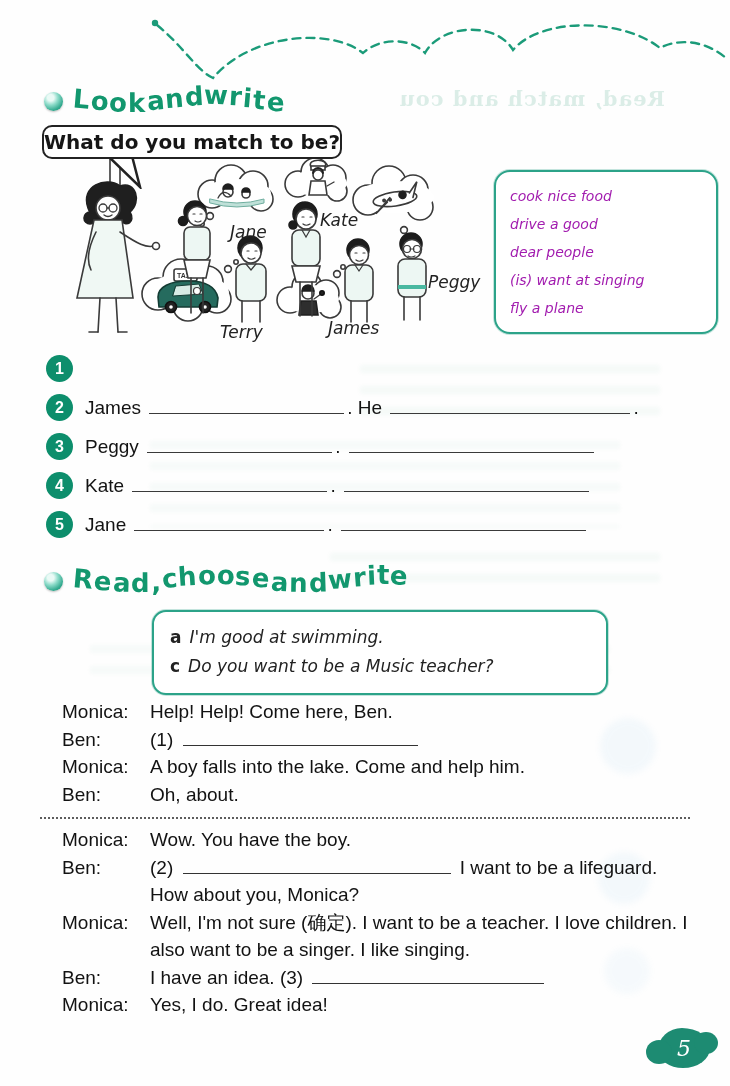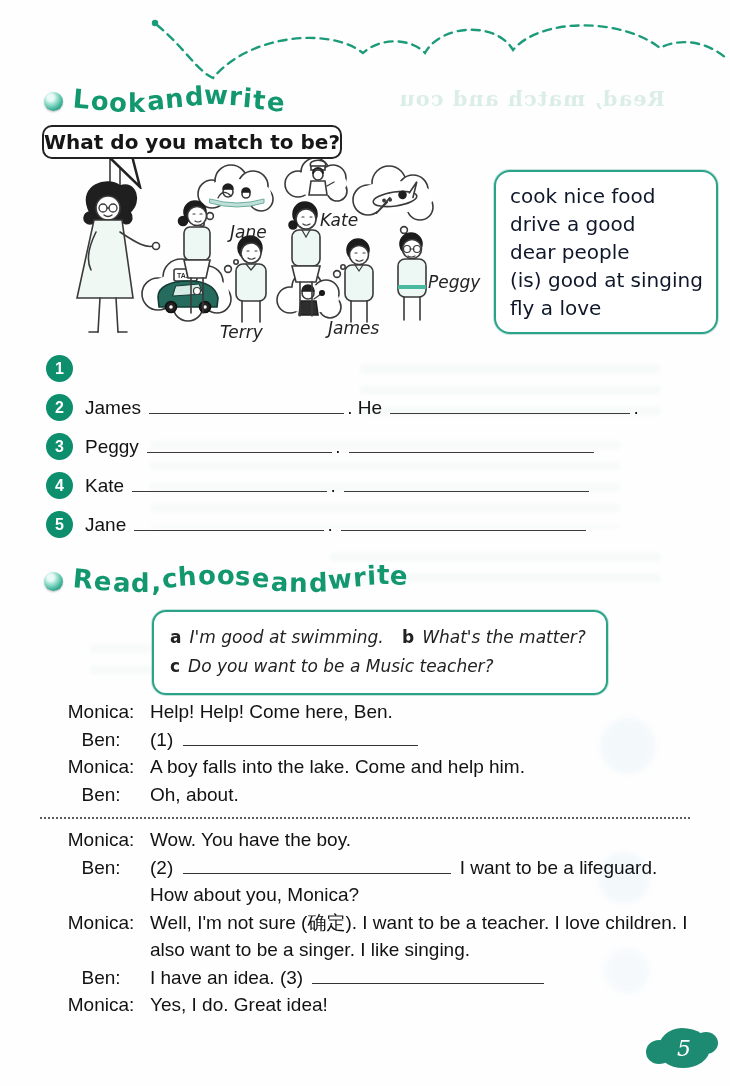--- a/index.html
+++ b/index.html
@@ -53,22 +53,22 @@
     position:absolute; font-family:"DejaVu Sans", sans-serif; font-style:italic;
     font-size:17px; color:#222; z-index:4; white-space:nowrap;
   }
   
   .word-box{
     position:absolute; left:494px; top:170px; width:192px;
     border:2.5px solid #2ca389; border-radius:16px; background:#fff;
     box-shadow:0 0 0 1px rgba(44,163,137,.28); padding:10px 14px; z-index:3;
   }
   .word-box .wline{
-    font-family:"DejaVu Sans", sans-serif; font-size:20px;
-    color:#0f172a; line-height:28px; white-space:nowrap;
+    font-family:"DejaVu Sans", sans-serif; font-style:italic; font-size:14px;
+    color:#a21caf; line-height:28px; white-space:nowrap;
   }
   
   .items{position:absolute; left:46px; top:349px; width:648px;}
   .item-row{display:flex; align-items:center; gap:12px; height:39px;}
   .num-badge{
     flex:0 0 auto; width:27px; height:27px; border-radius:50%;
     background:#0d8e6c; color:#fff; font-weight:bold; font-size:16px;
     display:flex; align-items:center; justify-content:center;
   }
   .item-text{font-size:19px; color:#131313; white-space:nowrap;}
@@ -82,21 +82,21 @@
     border:2.5px solid #2ca389; border-radius:14px; background:#fff;
     box-shadow:0 0 0 1px rgba(44,163,137,.28); padding:11px 16px 12px; z-index:3;
   }
   .opt-row{display:flex; line-height:29px;}
   .opt{font-family:"DejaVu Sans", sans-serif; font-style:italic; font-size:17px; color:#222;}
   .opt .letter{font-style:normal; font-weight:bold; margin-right:8px;}
   .opt-a{width:232px;}
   
   .dialogue{position:absolute; left:62px; top:698px; width:628px;}
   .dlg-row{display:flex; font-size:19px; line-height:27.5px; color:#121212;}
-  .dlg-speaker{flex:0 0 78px; text-align:center; padding-right:10px; white-space:nowrap;}
+  .dlg-speaker{flex:0 0 78px; text-align:left; padding-right:10px; white-space:nowrap;}
   .dlg-content{flex:1;}
   .dlg-blank{display:inline-block;border-bottom:1.7px solid #333;height:15px;vertical-align:baseline;margin:0 4px;}
   .dotted-divider{border-top:2.5px dotted #5c5c5c; margin:9px 0 7px -22px; width:650px;}
   
   .page-num{
     position:absolute; left:658px; top:1028px; width:52px; height:40px;
     background:#1d8b72; border-radius:46% 54% 52% 48% / 55% 50% 50% 45%;
     display:flex; align-items:center; justify-content:center; z-index:3;
   }
   .page-num::before{content:""; position:absolute; left:-12px; top:12px; width:26px; height:24px;
@@ -304,22 +304,22 @@
       <span class="char-name" style="left: 320px; top: 210px;">Kate</span>
       <span class="char-name" style="left: 220px; top: 322px;">Terry</span>
       <span class="char-name" style="left: 328px; top: 318px;">James</span>
       <span class="char-name" style="left: 428px; top: 272px;">Peggy</span>
     </div>
 
   <div class="word-box" id="word-box">
       <div class="wline">cook nice food</div>
       <div class="wline">drive a good</div>
       <div class="wline">dear people</div>
-      <div class="wline">(is) good at singing</div>
-      <div class="wline">fly a love</div>
+      <div class="wline">(is) want at singing</div>
+      <div class="wline">fly a plane</div>
     </div>
 
   <div class="items" id="items-list">
       <div class="item-row">
         <div class="num-badge">1</div>
       </div>
       <div class="item-row">
         <div class="num-badge">2</div>
         <div class="item-text">James <span class="blank" style="width: 195px;"></span>. He <span class="blank" style="width: 240px;"></span>.</div>
       </div>
@@ -338,21 +338,20 @@
     </div>
 
   <div class="sec-header sec2-header">
     <div class="marble"></div>
     <div class="sec-title wavy"><span class="ch" style="transform: translateY(-2px) rotate(5deg);">R</span><span class="ch" style="transform: translateY(0.1px) rotate(4.3deg);">e</span><span class="ch" style="transform: translateY(1.6px) rotate(2.3deg);">a</span><span class="ch" style="transform: translateY(2px) rotate(-0.4deg);">d</span><span class="ch" style="transform: translateY(1.2px) rotate(-2.9deg);">,</span><span class="ch" style="transform: translateY(-0.5px) rotate(-4.6deg);"> </span><span class="ch" style="transform: translateY(-2.6px) rotate(-4.9deg);">c</span><span class="ch" style="transform: translateY(-4.6px) rotate(-3.8deg);">h</span><span class="ch" style="transform: translateY(-5.8px) rotate(-1.5deg);">o</span><span class="ch" style="transform: translateY(-5.9px) rotate(1.2deg);">o</span><span class="ch" style="transform: translateY(-4.8px) rotate(3.5deg);">s</span><span class="ch" style="transform: translateY(-2.9px) rotate(4.9deg);">e</span><span class="ch" style="transform: translateY(-0.8px) rotate(4.8deg);"> </span><span class="ch" style="transform: translateY(1px) rotate(3.2deg);">a</span><span class="ch" style="transform: translateY(2px) rotate(0.8deg);">n</span><span class="ch" style="transform: translateY(1.7px) rotate(-1.9deg);">d</span><span class="ch" style="transform: translateY(0.3px) rotate(-4.1deg);"> </span><span class="ch" style="transform: translateY(-1.7px) rotate(-5deg);">w</span><span class="ch" style="transform: translateY(-3.8px) rotate(-4.4deg);">r</span><span class="ch" style="transform: translateY(-5.4px) rotate(-2.6deg);">i</span><span class="ch" style="transform: translateY(-6px) rotate(0deg);">t</span><span class="ch" style="transform: translateY(-5.4px) rotate(2.6deg);">e</span></div>
   </div>
 
   <div class="options-box" id="options-box">
       <div class="opt-row">
         <span class="opt opt-a"><span class="letter">a</span>I'm good at swimming.</span>
-        <span class="opt "><span class="letter">b</span>What's the matter?</span>
       </div>
       <div class="opt-row">
         <span class="opt "><span class="letter">c</span>Do you want to be a Music teacher?</span>
       </div>
     </div>
 
   <div class="dialogue" id="dialogue">
       <div class="dlg-row">
         <div class="dlg-speaker">Monica:</div>
         <div class="dlg-content">Help! Help! Come here, Ben.</div>

